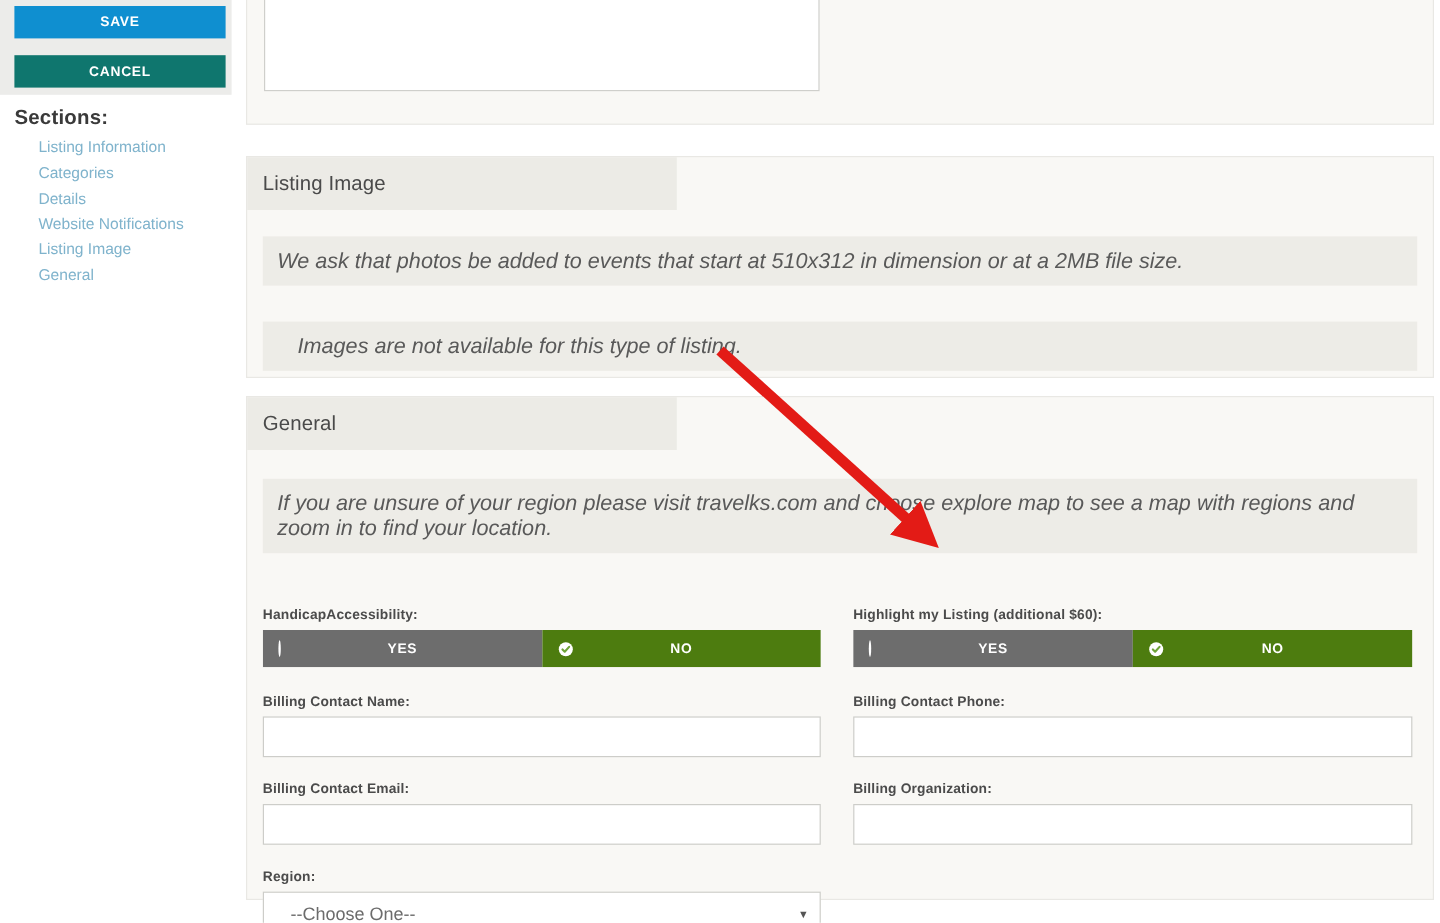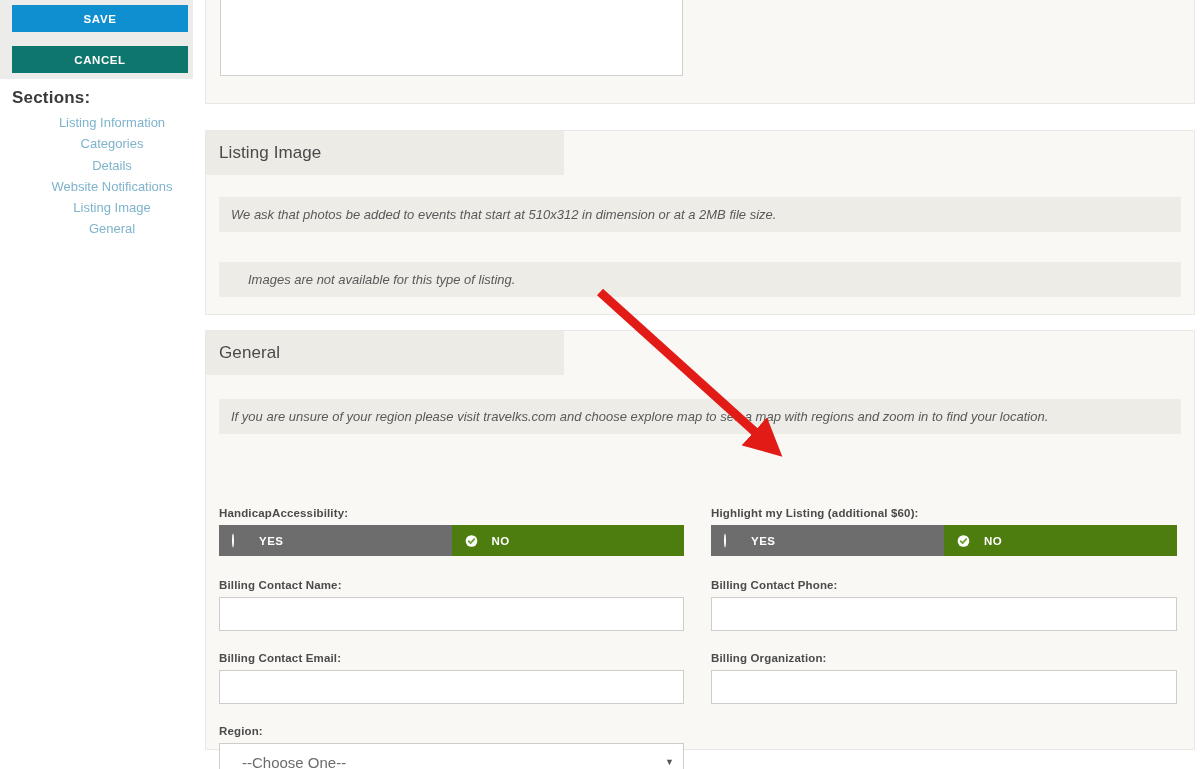--- a/index.html
+++ b/index.html
@@ -30,21 +30,20 @@
   #cancel-btn { top: 46px; background: #0f766e; }
 
   #sections-title {
     position: absolute; left: 12px; top: 88px;
     font-size: 17px; font-weight: bold; color: #3a3a3a;
     letter-spacing: .2px;
   }
   #section-links {
     position: absolute; left: 32px; top: 112px;
     width: 160px;
-    text-align: center;
   }
   .section-link {
     display: block;
     font-size: 13px;
     color: #7fb3cc;
     line-height: 21.3px;
     text-decoration: none;
     cursor: pointer;
     white-space: nowrap;
   }
@@ -67,21 +66,21 @@
   .tabhead .title {
     font-size: 17px; color: #4a4a4a; font-weight: normal;
     letter-spacing: .1px;
   }
   .panel-body { padding: 0 13px; position: relative; }
 
   .helpbar {
     background: #edece7;
     color: #595959;
     font-style: italic;
-    font-size: 13px;
+    font-size: 18px;
     padding: 10px 12px;
     margin-top: 12px;
   }
   .helpbar.indented { padding-left: 29px; }
 
   
   #top-panel {
     position: absolute; left: 205px; top: -96px;
     width: 990px; height: 200px;
     background: #f9f8f5; border: 1px solid #e9e8e4;
@@ -119,21 +118,21 @@
   }
   .toggle .opt {
     flex: 1 1 50%;
     display: flex; align-items: center;
     position: relative;
     cursor: pointer;
     font-size: 11.5px; font-weight: bold; color: #ffffff;
     letter-spacing: .5px;
   }
   .toggle .opt .lbl {
-    width: 100%;  padding-left: 40px;
+    width: 100%; text-align: center;
   }
   .toggle .opt .mark {
     position: absolute; left: 13px; top: 50%;
     transform: translateY(-50%);
     width: 13px; height: 13px;
   }
   .toggle .opt.off { background: #6d6d6d; }
   .toggle .opt.on  { background: #4d7c0f; }
   .ring {
     width: 13px; height: 13px; border-radius: 50%;

